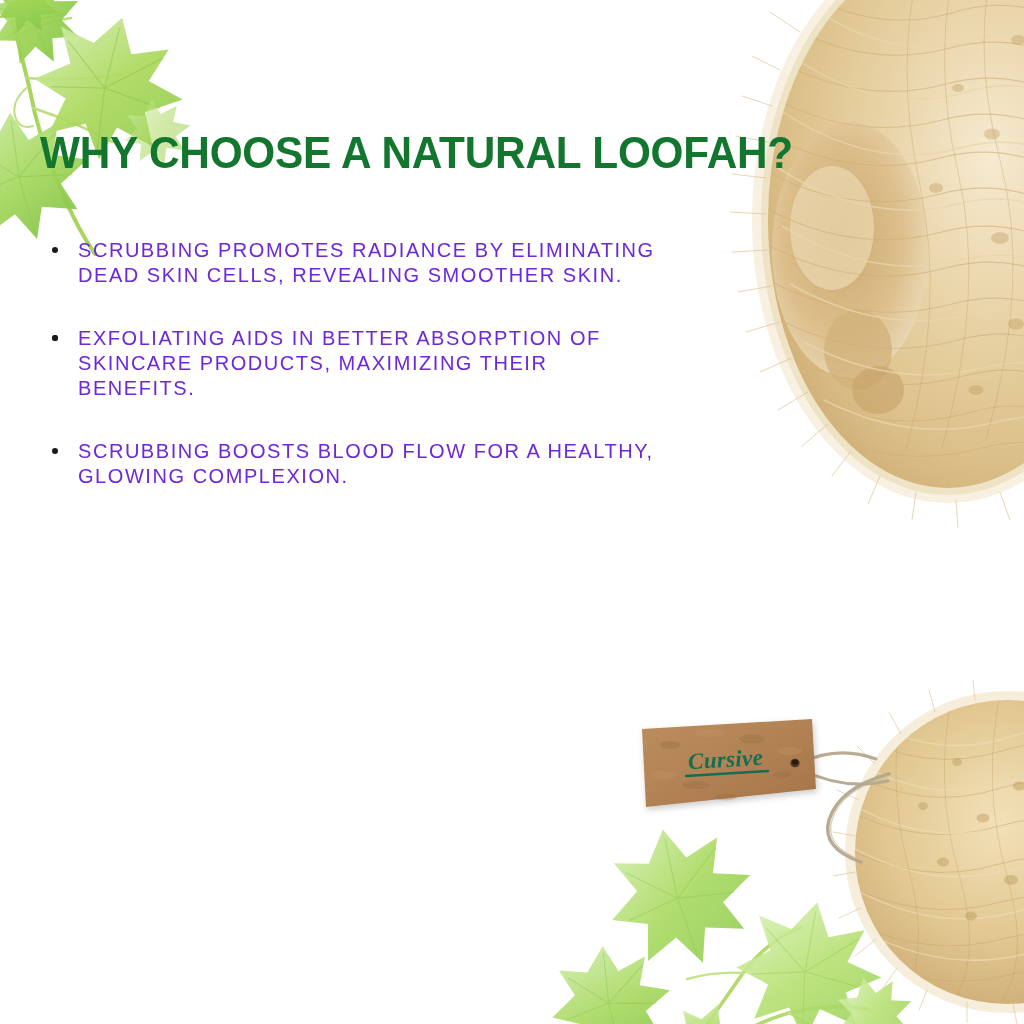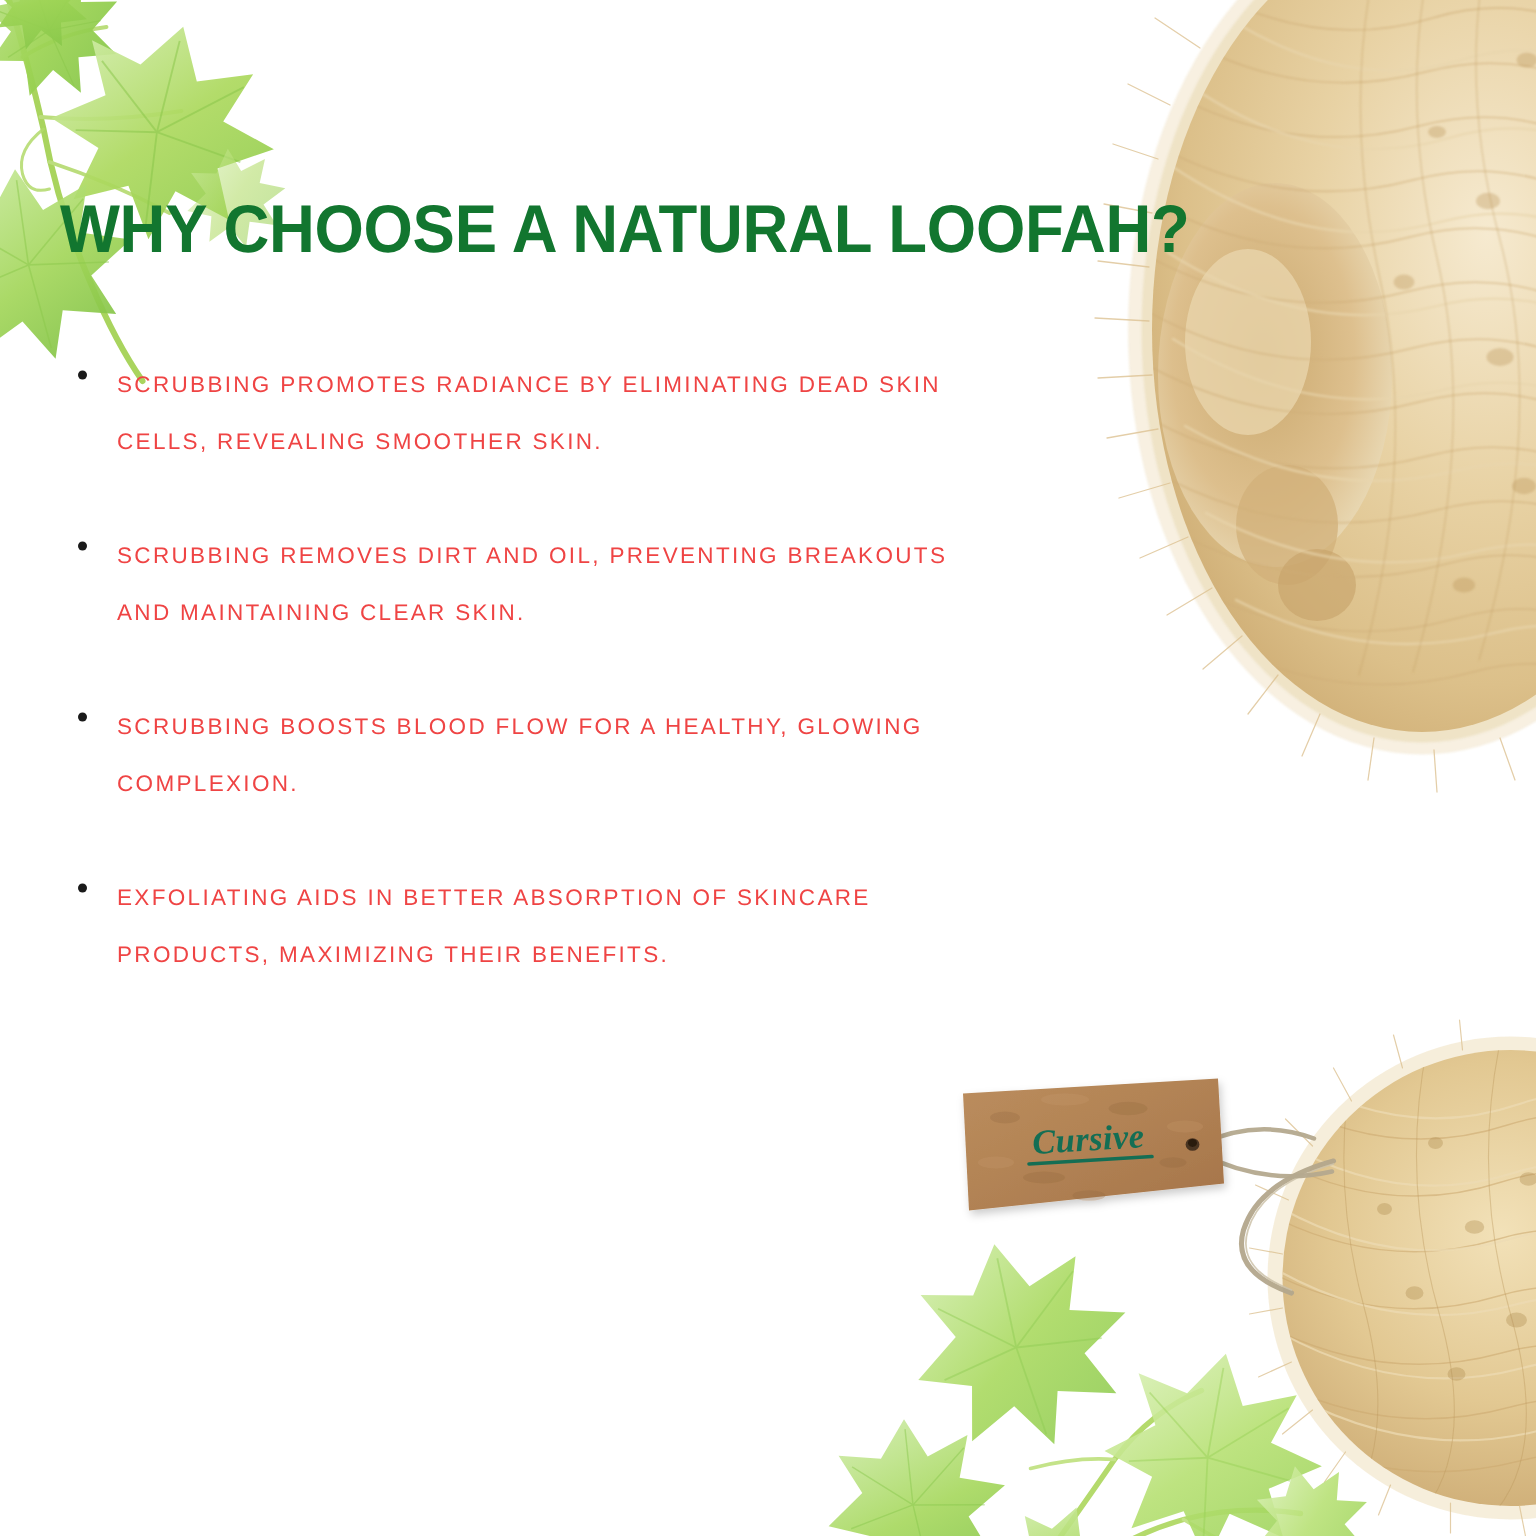--- a/index.html
+++ b/index.html
@@ -53,24 +53,24 @@
     position: absolute;
     left: 4px;
     top: 9px;
     width: 6px;
     height: 6px;
     border-radius: 50%;
     background: #1a1a1a;
   }
   .bullet-text {
     font-family: "Liberation Sans", sans-serif;
-    font-size: 15px;
-    line-height: 38px;
+    font-size: 20px;
+    line-height: 25px;
     letter-spacing: 1.55px;
-    color: #ef4444;
+    color: #6d28d9;
     text-transform: uppercase;
     font-weight: 400;
   }
 
   
   .loofah-top {
     position: absolute;
     left: 700px;
     top: -80px;
     width: 430px;
@@ -542,28 +542,27 @@
   <div class="bullets">
 
     <div class="bullet-item">
       <span class="bullet-dot"></span>
       <span class="bullet-text">Scrubbing promotes radiance by eliminating dead skin cells, revealing smoother skin.</span>
     </div>
 
 
     <div class="bullet-item">
       <span class="bullet-dot"></span>
-      <span class="bullet-text">Scrubbing removes dirt and oil, preventing breakouts and maintaining clear skin.</span>
+    </div>
+
+    <div class="bullet-item">
+      <span class="bullet-dot"></span>
+      <span class="bullet-text">Exfoliating aids in better absorption of skincare products, maximizing their benefits.</span>
     </div>
 
     <div class="bullet-item">
       <span class="bullet-dot"></span>
       <span class="bullet-text">Scrubbing boosts blood flow for a healthy, glowing complexion.</span>
     </div>
 
-    <div class="bullet-item">
-      <span class="bullet-dot"></span>
-      <span class="bullet-text">Exfoliating aids in better absorption of skincare products, maximizing their benefits.</span>
-    </div>
-
   </div>
 
 </div>
 
 </body></html>

